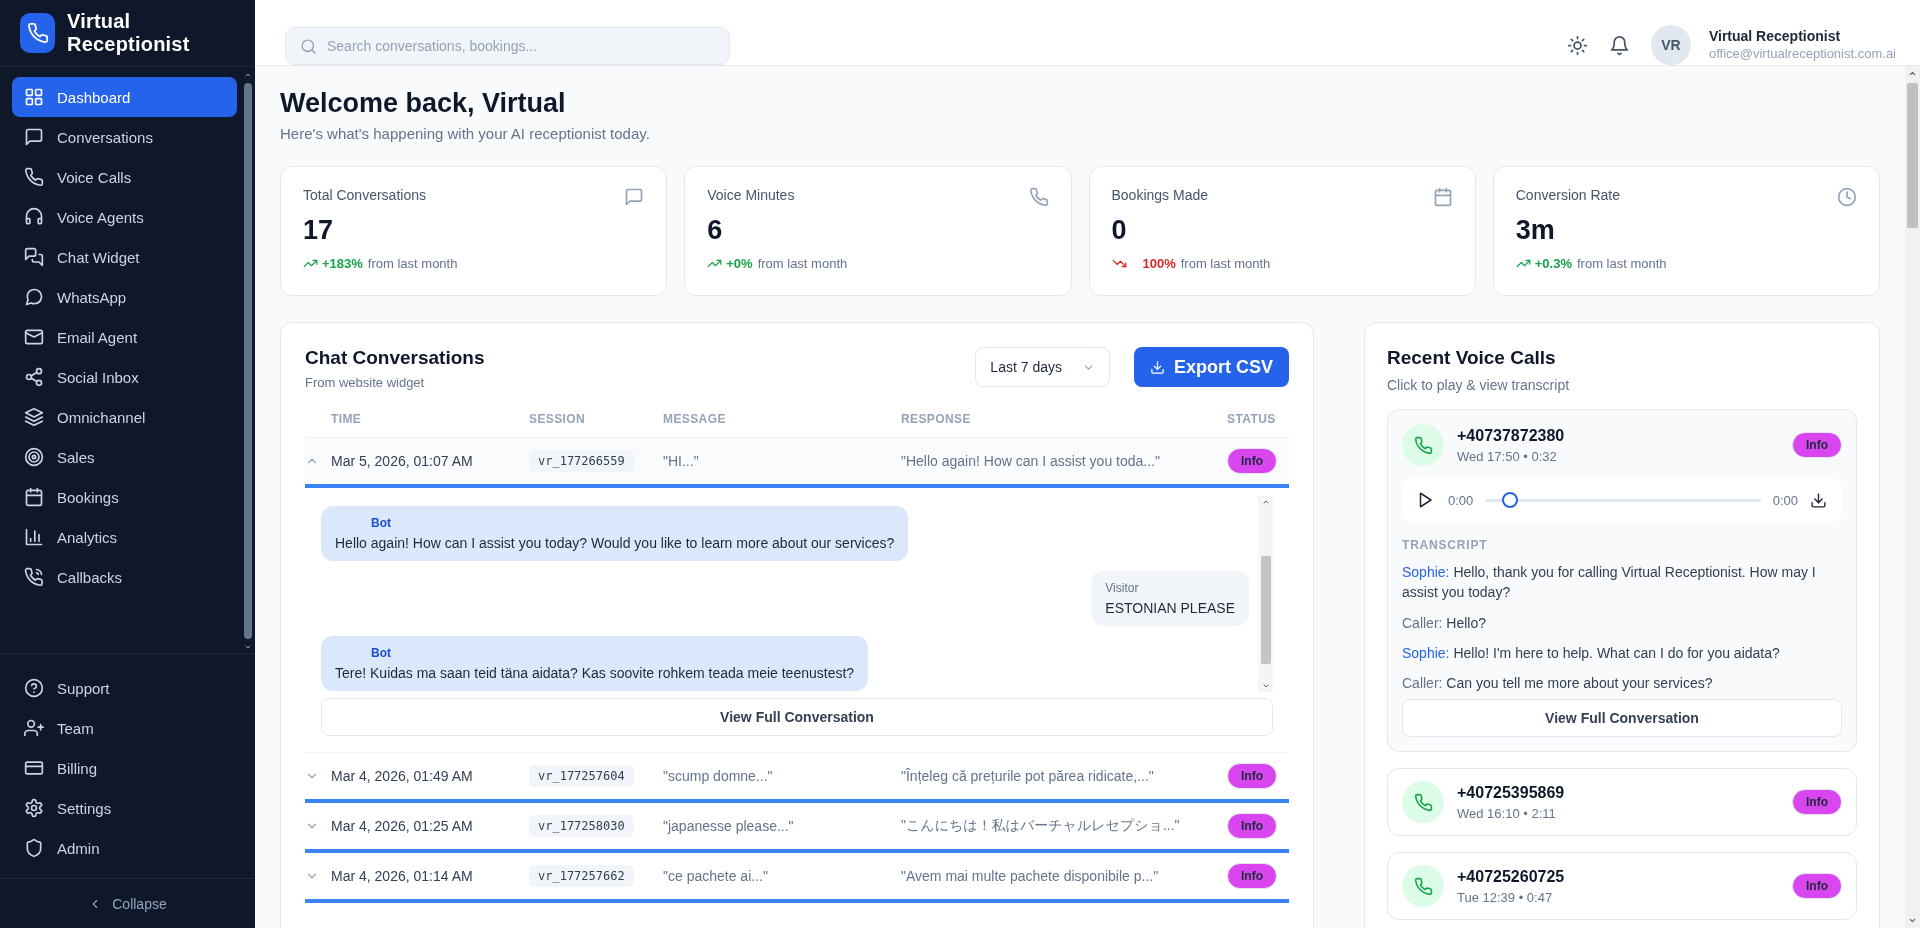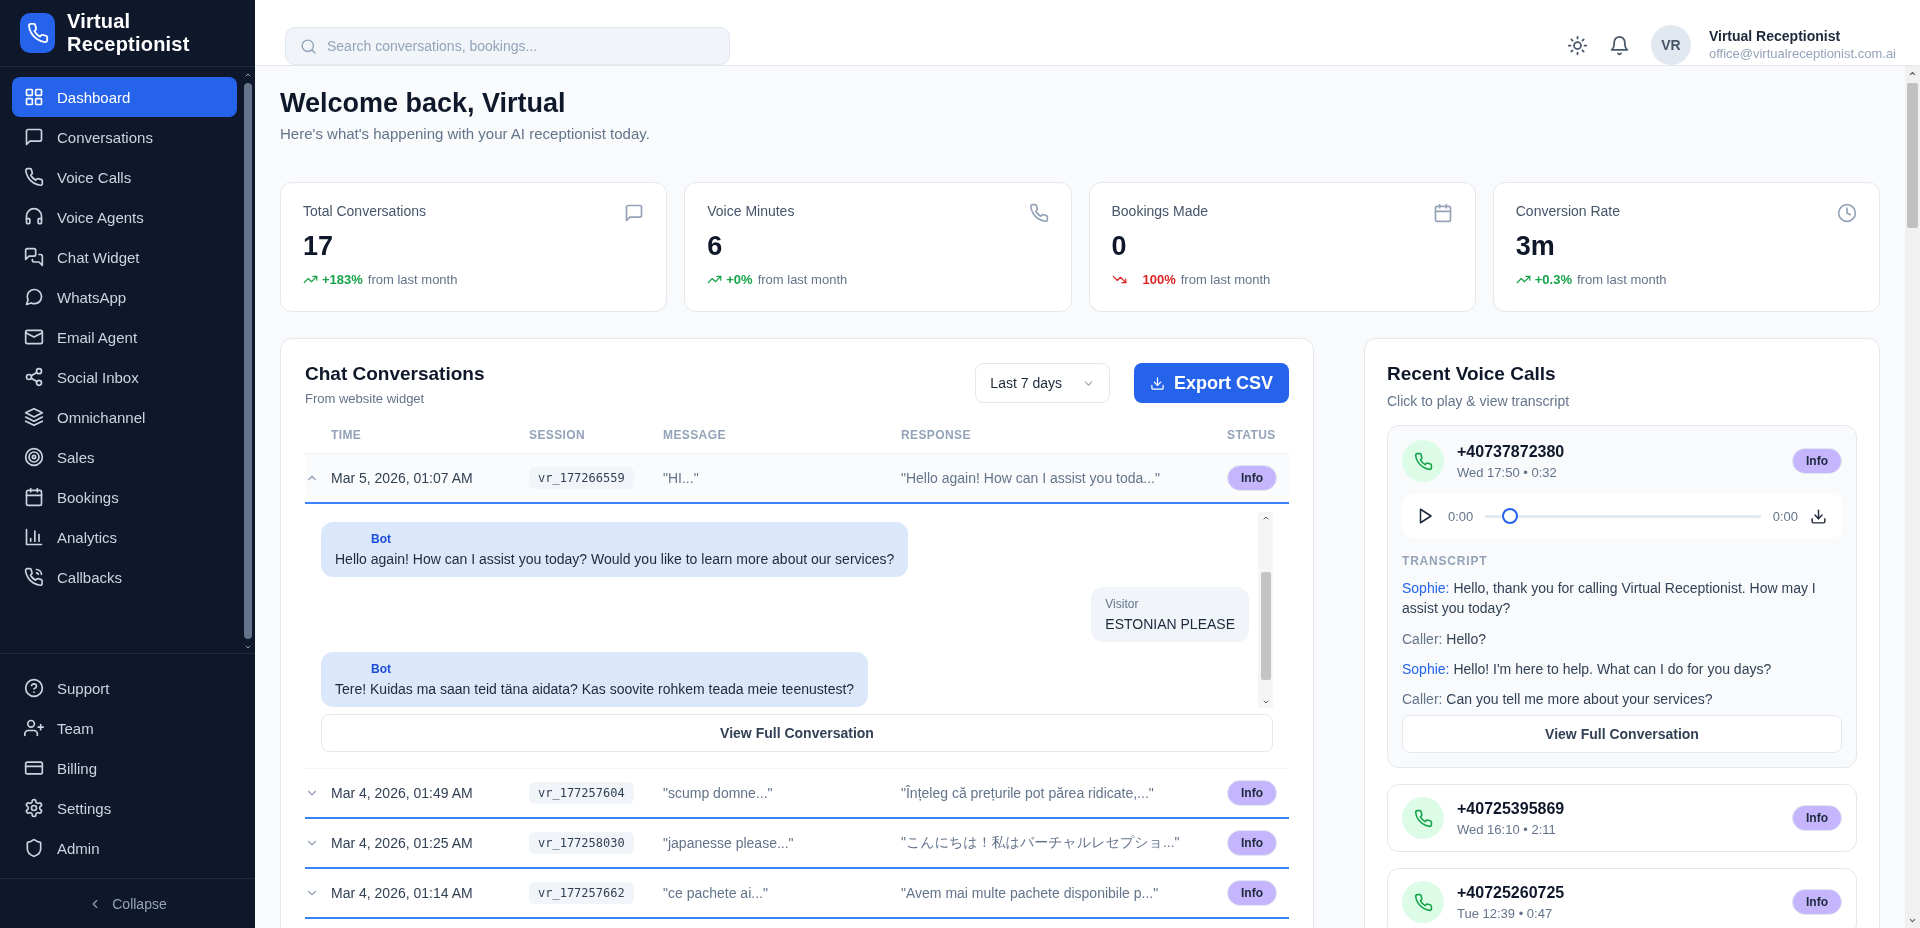--- a/index.html
+++ b/index.html
@@ -40,21 +40,21 @@
 
   .main { position:relative; flex:1; padding:22px 40px 0 25px; overflow:hidden; }
   .main-scrollbar { position:absolute; top:0; right:0; width:15px; height:862px; background:#f1f1f1; display:flex; flex-direction:column; align-items:center; }
   .main-scrollbar .arr { color:#606060; padding:3px 0; }
   .main-thumb { width:11px; border-radius:2px; background:#c0c0c0; height:145px; margin-top:2px; }
   .main-scrollbar .arr.bottom { margin-top:auto; }
 
   .welcome h1 { font-size:27px; font-weight:bold; color:#0f172a; }
   .welcome p { font-size:15px; color:#64748b; margin-top:6px; }
 
-  .stats { display:grid; grid-template-columns:repeat(4,1fr); gap:17px; margin-top:40px; }
+  .stats { display:grid; grid-template-columns:repeat(4,1fr); gap:17px; margin-top:24px; }
   .stat-card { background:#fff; border:1px solid #e5e7eb; border-radius:12px; padding:20px 22px; height:130px; }
   .stat-top { display:flex; justify-content:space-between; align-items:flex-start; color:#475569; font-size:14px; }
   .stat-top .sico { color:#94a3b8; width:20px; height:20px; }
   .stat-value { font-size:27px; font-weight:bold; margin-top:8px; color:#0f172a; }
   .stat-delta { margin-top:10px; font-size:13px; color:#64748b; display:flex; align-items:center; gap:5px; }
   .delta-up { color:#16a34a; display:flex; align-items:center; gap:4px; font-weight:bold; }
   .delta-down { color:#dc2626; display:flex; align-items:center; gap:16px; font-weight:bold; }
 
   .content-grid { display:grid; grid-template-columns:1034px 1fr; gap:50px; margin-top:26px; }
   .card { background:#fff; border:1px solid #e5e7eb; border-radius:12px; }
@@ -63,27 +63,27 @@
   .conv-card { padding:24px 24px 0 24px; }
   .conv-header { display:flex; align-items:flex-start; }
   .conv-title { font-size:19px; font-weight:bold; color:#0f172a; }
   .conv-sub { font-size:13px; color:#64748b; margin-top:6px; }
   .conv-controls { margin-left:auto; display:flex; gap:24px; align-items:center; }
   .range-select { height:40px; border:1px solid #e2e8f0; border-radius:8px; background:#fff; display:flex; align-items:center; gap:20px; padding:0 14px; font-size:14px; color:#1e293b; cursor:pointer; }
   .range-select .chev { color:#94a3b8; }
   .export-btn { height:40px; background:#2563eb; color:#fff; border:none; border-radius:8px; display:flex; align-items:center; gap:9px; padding:0 16px; font-size:18px; font-weight:bold; cursor:pointer; font-family:inherit; }
 
   .tbl-head { display:grid; grid-template-columns:26px 198px 134px 238px 1fr 62px; align-items:center; margin-top:22px; padding-bottom:11px; border-bottom:1px solid #eef2f6; font-size:12px; color:#94a3b8; letter-spacing:.4px; font-weight:bold; }
-  .tbl-row { display:grid; grid-template-columns:26px 198px 134px 238px 1fr 62px; align-items:center; height:50px; border-bottom:2px solid #3b82f6; font-size:14px; cursor:pointer; }
+  .tbl-row { display:grid; grid-template-columns:26px 198px 134px 238px 1fr 62px; align-items:center; height:50px; border-bottom:4px solid #3b82f6; font-size:14px; cursor:pointer; }
   .tbl-row.expanded { background:#fafbfc; }
   .row-chev { color:#94a3b8; }
   .cell-time { color:#334155; }
   .session-badge { display:inline-block; background:#f1f5f9; border-radius:6px; padding:4px 9px; font-family:"DejaVu Sans Mono","Liberation Mono",monospace; font-size:12px; color:#334155; }
   .cell-msg, .cell-resp { color:#64748b; white-space:nowrap; overflow:hidden; text-overflow:ellipsis; padding-right:10px; }
-  .info-pill { border:1px solid #e2e8f0; background:#c4b5fd; border-radius:999px; padding:5px 13px; font-size:12px; font-weight:bold; color:#1e293b; cursor:pointer; font-family:inherit; }
+  .info-pill { border:1px solid #e2e8f0; background:#d946ef; border-radius:999px; padding:5px 13px; font-size:12px; font-weight:bold; color:#1e293b; cursor:pointer; font-family:inherit; }
 
   .expanded-panel { padding:8px 16px 16px 16px; border-bottom:1px solid #f1f5f9; }
   .chat-scroll-wrap { position:relative; }
   .chat-scroll { height:196px; overflow:hidden; padding-right:24px; }
   .bubble { border-radius:12px; padding:10px 14px; margin:10px 0; max-width:80%; width:fit-content; }
   .bubble .b-label { font-size:12px; font-weight:bold; margin-bottom:5px; }
   .bubble .b-text { font-size:14px; color:#1e293b; }
   .bubble.bot { background:#dbe7fb; }
   .bubble.bot .b-label { color:#1d4ed8;padding-left:36px; }
   .bubble.visitor { background:#f1f5f9; margin-left:auto; }
@@ -654,21 +654,21 @@
                 <svg width="17" height="17" viewBox="0 0 24 24" fill="none" stroke="currentColor" stroke-width="2" stroke-linecap="round" stroke-linejoin="round">
                   <path d="M21 15v4a2 2 0 0 1-2 2H5a2 2 0 0 1-2-2v-4"></path>
                   <polyline points="7 10 12 15 17 10"></polyline>
                   <line x1="12" y1="15" x2="12" y2="3"></line>
                 </svg>
               </button>
           </div>
           <div class="transcript-label">TRANSCRIPT</div>
           <div class="tline"><span class="speaker-agent">Sophie:</span> <span>Hello, thank you for calling Virtual Receptionist. How may I assist you today?</span></div>
           <div class="tline"><span class="speaker-caller">Caller:</span> <span>Hello?</span></div>
-          <div class="tline"><span class="speaker-agent">Sophie:</span> <span>Hello! I'm here to help. What can I do for you days?</span></div>
+          <div class="tline"><span class="speaker-agent">Sophie:</span> <span>Hello! I'm here to help. What can I do for you aidata?</span></div>
           <div class="tline"><span class="speaker-caller">Caller:</span> <span>Can you tell me more about your services?</span></div>
           <button class="view-full-btn">View Full Conversation</button>
         </div>
 
         <div class="call-card simple">
           <div class="call-head">
             <div class="call-circle">
                 <svg width="19" height="19" viewBox="0 0 24 24" fill="none" stroke="currentColor" stroke-width="2" stroke-linecap="round" stroke-linejoin="round">
                   <path d="M22 16.92v3a2 2 0 0 1-2.18 2 19.79 19.79 0 0 1-8.63-3.07 19.5 19.5 0 0 1-6-6 19.79 19.79 0 0 1-3.07-8.67A2 2 0 0 1 4.11 2h3a2 2 0 0 1 2 1.72 12.84 12.84 0 0 0 .7 2.81 2 2 0 0 1-.45 2.11L8.09 9.91a16 16 0 0 0 6 6l1.27-1.27a2 2 0 0 1 2.11-.45 12.84 12.84 0 0 0 2.81.7A2 2 0 0 1 22 16.92z"></path>
                 </svg>

